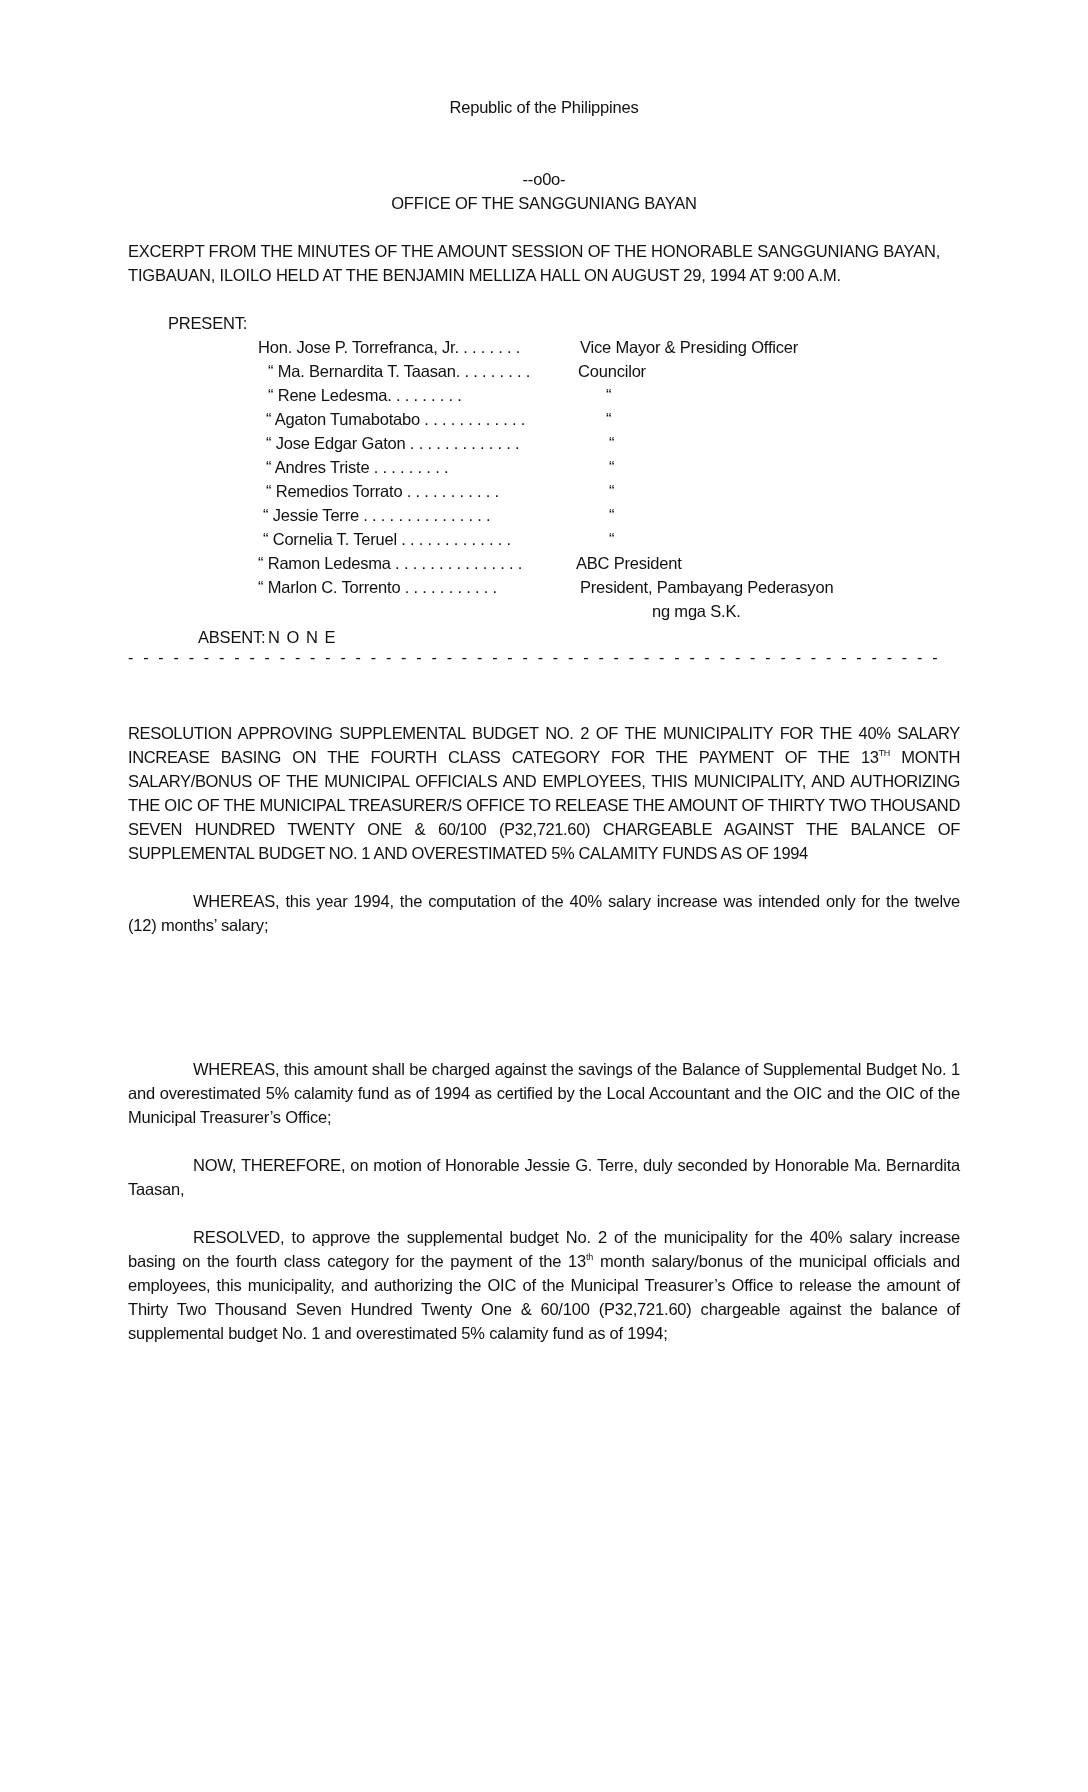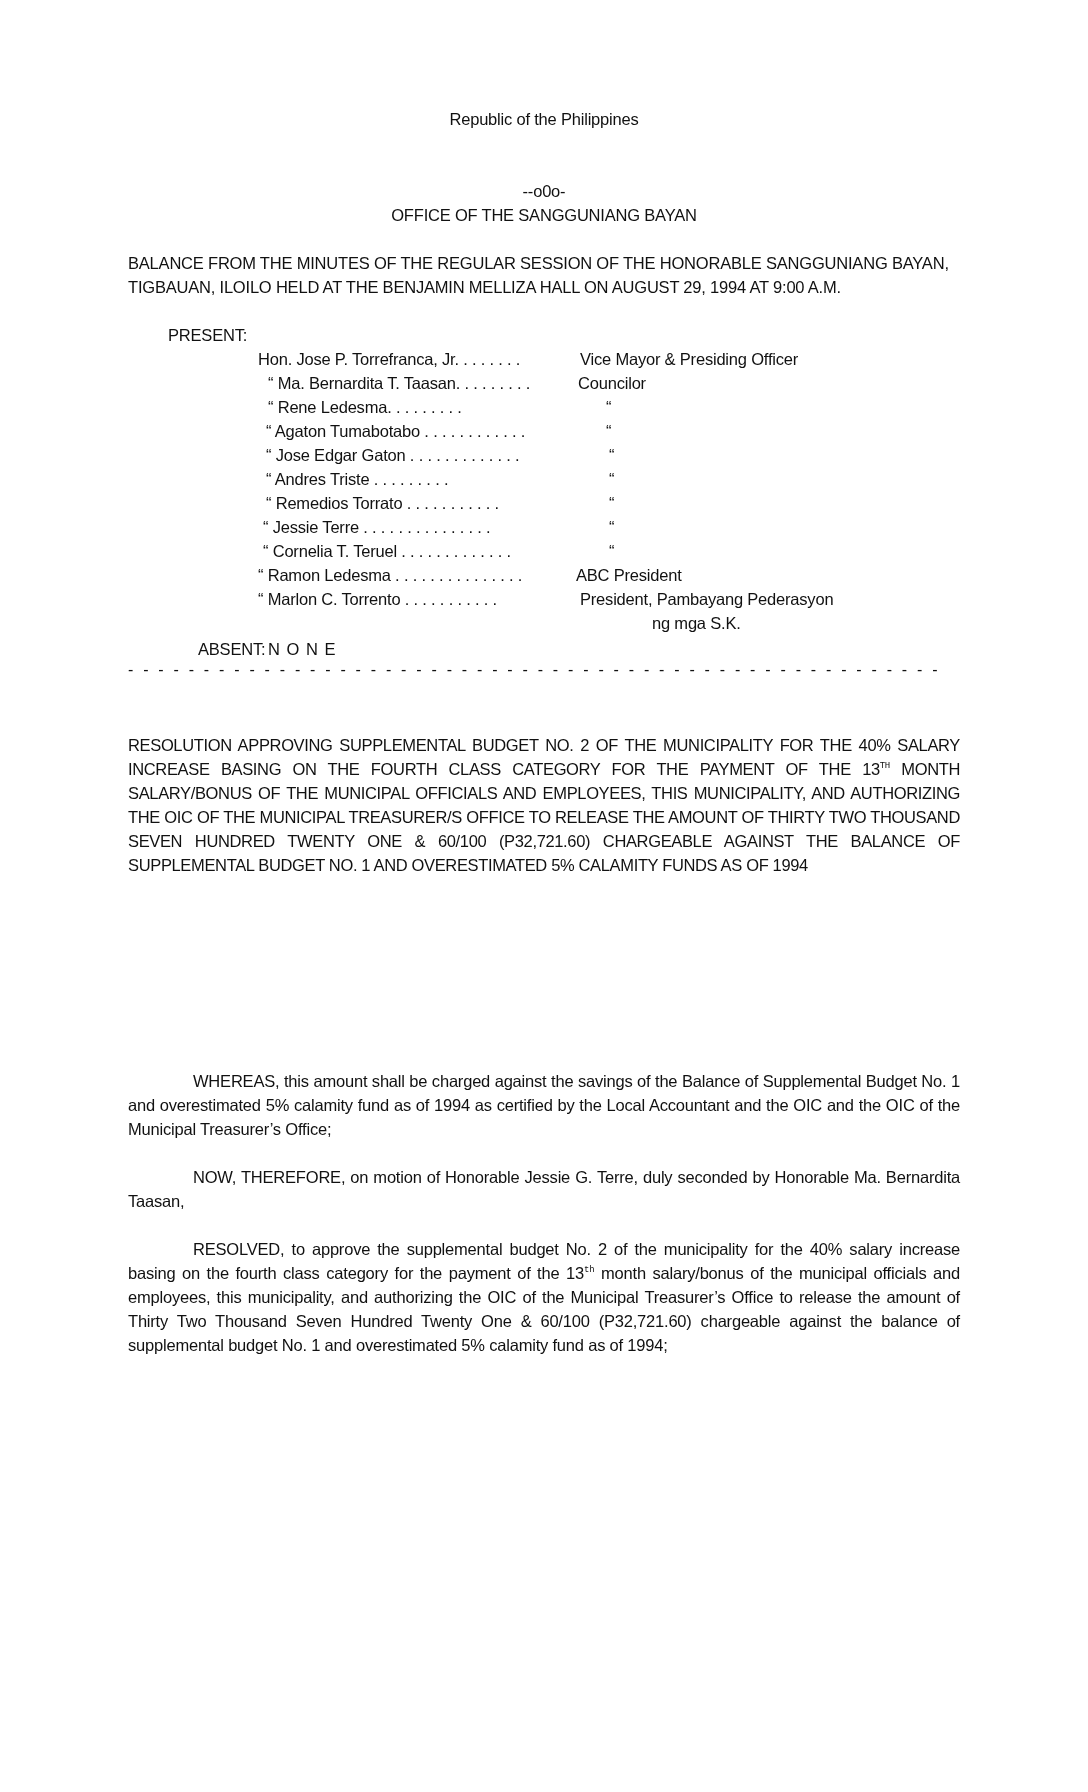--- a/index.html
+++ b/index.html
@@ -1,38 +1,38 @@
 <!DOCTYPE html>
 <html><head>
 <meta charset="utf-8">
 <style>
   html, body { margin: 0; padding: 0; background: #ffffff; }
   body { width: 1088px; height: 1792px; position: relative; overflow: hidden;
          font-family: "Liberation Sans Narrow", "Liberation Sans", sans-serif; color: #111; }
-  .page { position: absolute; left: 0; top: 16px; width: 1088px; height: 1564px; }
+  .page { position: absolute; left: 0; top: 4px; width: 1088px; height: 1564px; }
   .t { position: absolute; font-size: 16.5px; line-height: 24px; white-space: nowrap;
        font-stretch: condensed; letter-spacing: -0.2px; }
   .center { left: 0; width: 1088px; text-align: center; }
   .para { position: absolute; left: 128px; width: 832px; font-size: 16.5px; line-height: 24px;
           text-align: justify; letter-spacing: -0.2px; }
   .indent { text-indent: 65px; }
-  sup { font-size: 9px; line-height: 0; vertical-align: 7px; font-family: Liberation Mono, monospace; }
+  sup { font-size: 9px; line-height: 0; vertical-align: 7px; }
   .dash { position: absolute; left: 128px; top: 645px; width: 812px; height: 24px; overflow: hidden;
           font-size: 16px; letter-spacing: 2.7px; white-space: nowrap; }
 </style>
 </head>
 <body>
 
 <div class="page">
 
   <div class="t center" style="top:91px">Republic of the Philippines</div>
   <div class="t center" style="top:163px">--o0o-</div>
   <div class="t center" style="top:187px">OFFICE OF THE SANGGUNIANG BAYAN</div>
 
-  <div class="t" style="left:128px; top:235px">BALANCE FROM THE MINUTES OF THE REGULAR SESSION OF THE HONORABLE SANGGUNIANG BAYAN,</div>
+  <div class="t" style="left:128px; top:235px">EXCERPT FROM THE MINUTES OF THE AMOUNT SESSION OF THE HONORABLE SANGGUNIANG BAYAN,</div>
   <div class="t" style="left:128px; top:259px">TIGBAUAN, ILOILO HELD AT THE BENJAMIN MELLIZA HALL ON  AUGUST 29, 1994 AT 9:00 A.M.</div>
 
   <div class="t" style="left:168px; top:307px">PRESENT:</div>
 
   <div class="t" style="left:258px; top:331px">Hon.  Jose P. Torrefranca, Jr. . . . . . . .</div>
   <div class="t" style="left:580px; top:331px">Vice Mayor &amp; Presiding Officer</div>
 
   <div class="t" style="left:268px; top:355px">“  Ma. Bernardita T.  Taasan. . . . . . . . .</div>
   <div class="t" style="left:578px; top:355px">Councilor</div>
 
@@ -66,20 +66,21 @@
   <div class="t" style="left:652px; top:595px">ng mga S.K.</div>
 
   <div class="t" style="left:198px; top:621px">ABSENT:</div>
   <div class="t" style="left:268px; top:621px; letter-spacing:1px">N O N E</div>
 
   <div class="dash">- - - - - - - - - - - - - - - - - - - - - - - - - - - - - - - - - - - - - - - - - - - - - - - - - - - - - - - - - - - - - - - - - - - - - - - - - - - - - - - - -</div>
 
 
   <div class="para" style="top:717px; letter-spacing:-0.35px"><span>RESOLUTION  APPROVING SUPPLEMENTAL BUDGET NO. 2 OF THE MUNICIPALITY  FOR THE 40% SALARY INCREASE BASING ON THE FOURTH CLASS CATEGORY FOR THE PAYMENT OF THE 13</span><sup>TH</sup><span> MONTH SALARY/BONUS OF THE MUNICIPAL OFFICIALS AND EMPLOYEES, THIS MUNICIPALITY, AND AUTHORIZING THE OIC OF THE MUNICIPAL TREASURER/S OFFICE TO RELEASE THE AMOUNT OF THIRTY TWO THOUSAND  SEVEN HUNDRED TWENTY ONE &amp; 60/100 (P32,721.60) CHARGEABLE  AGAINST THE BALANCE OF SUPPLEMENTAL BUDGET NO. 1 AND OVERESTIMATED 5% CALAMITY FUNDS AS OF 1994</span></div>
 
+  <div class="para indent" style="top:885px">WHEREAS, this year 1994, the computation of the 40% salary increase was intended only for the twelve (12) months’ salary;</div>
 
 
   <div class="para indent" style="top:1053px">WHEREAS, this amount shall be charged against the savings of the Balance of Supplemental Budget No. 1 and overestimated 5% calamity fund as of 1994 as certified  by the Local Accountant and the OIC and the OIC of the Municipal Treasurer’s Office;</div>
 
   <div class="para indent" style="top:1149px">NOW, THEREFORE,  on motion of Honorable Jessie  G. Terre, duly seconded by Honorable Ma. Bernardita Taasan,</div>
 
   <div class="para indent" style="top:1221px"><span>RESOLVED, to approve the supplemental budget No. 2 of the municipality for the 40% salary increase basing on the fourth class category for the payment of the 13</span><sup>th</sup><span> month salary/bonus of the municipal officials and employees, this municipality, and  authorizing the OIC of the Municipal Treasurer’s Office to release the amount of Thirty Two Thousand Seven Hundred Twenty One &amp; 60/100 (P32,721.60) chargeable against the balance of supplemental budget No. 1 and overestimated 5% calamity fund as of 1994;</span></div>
 
 </div>
 

